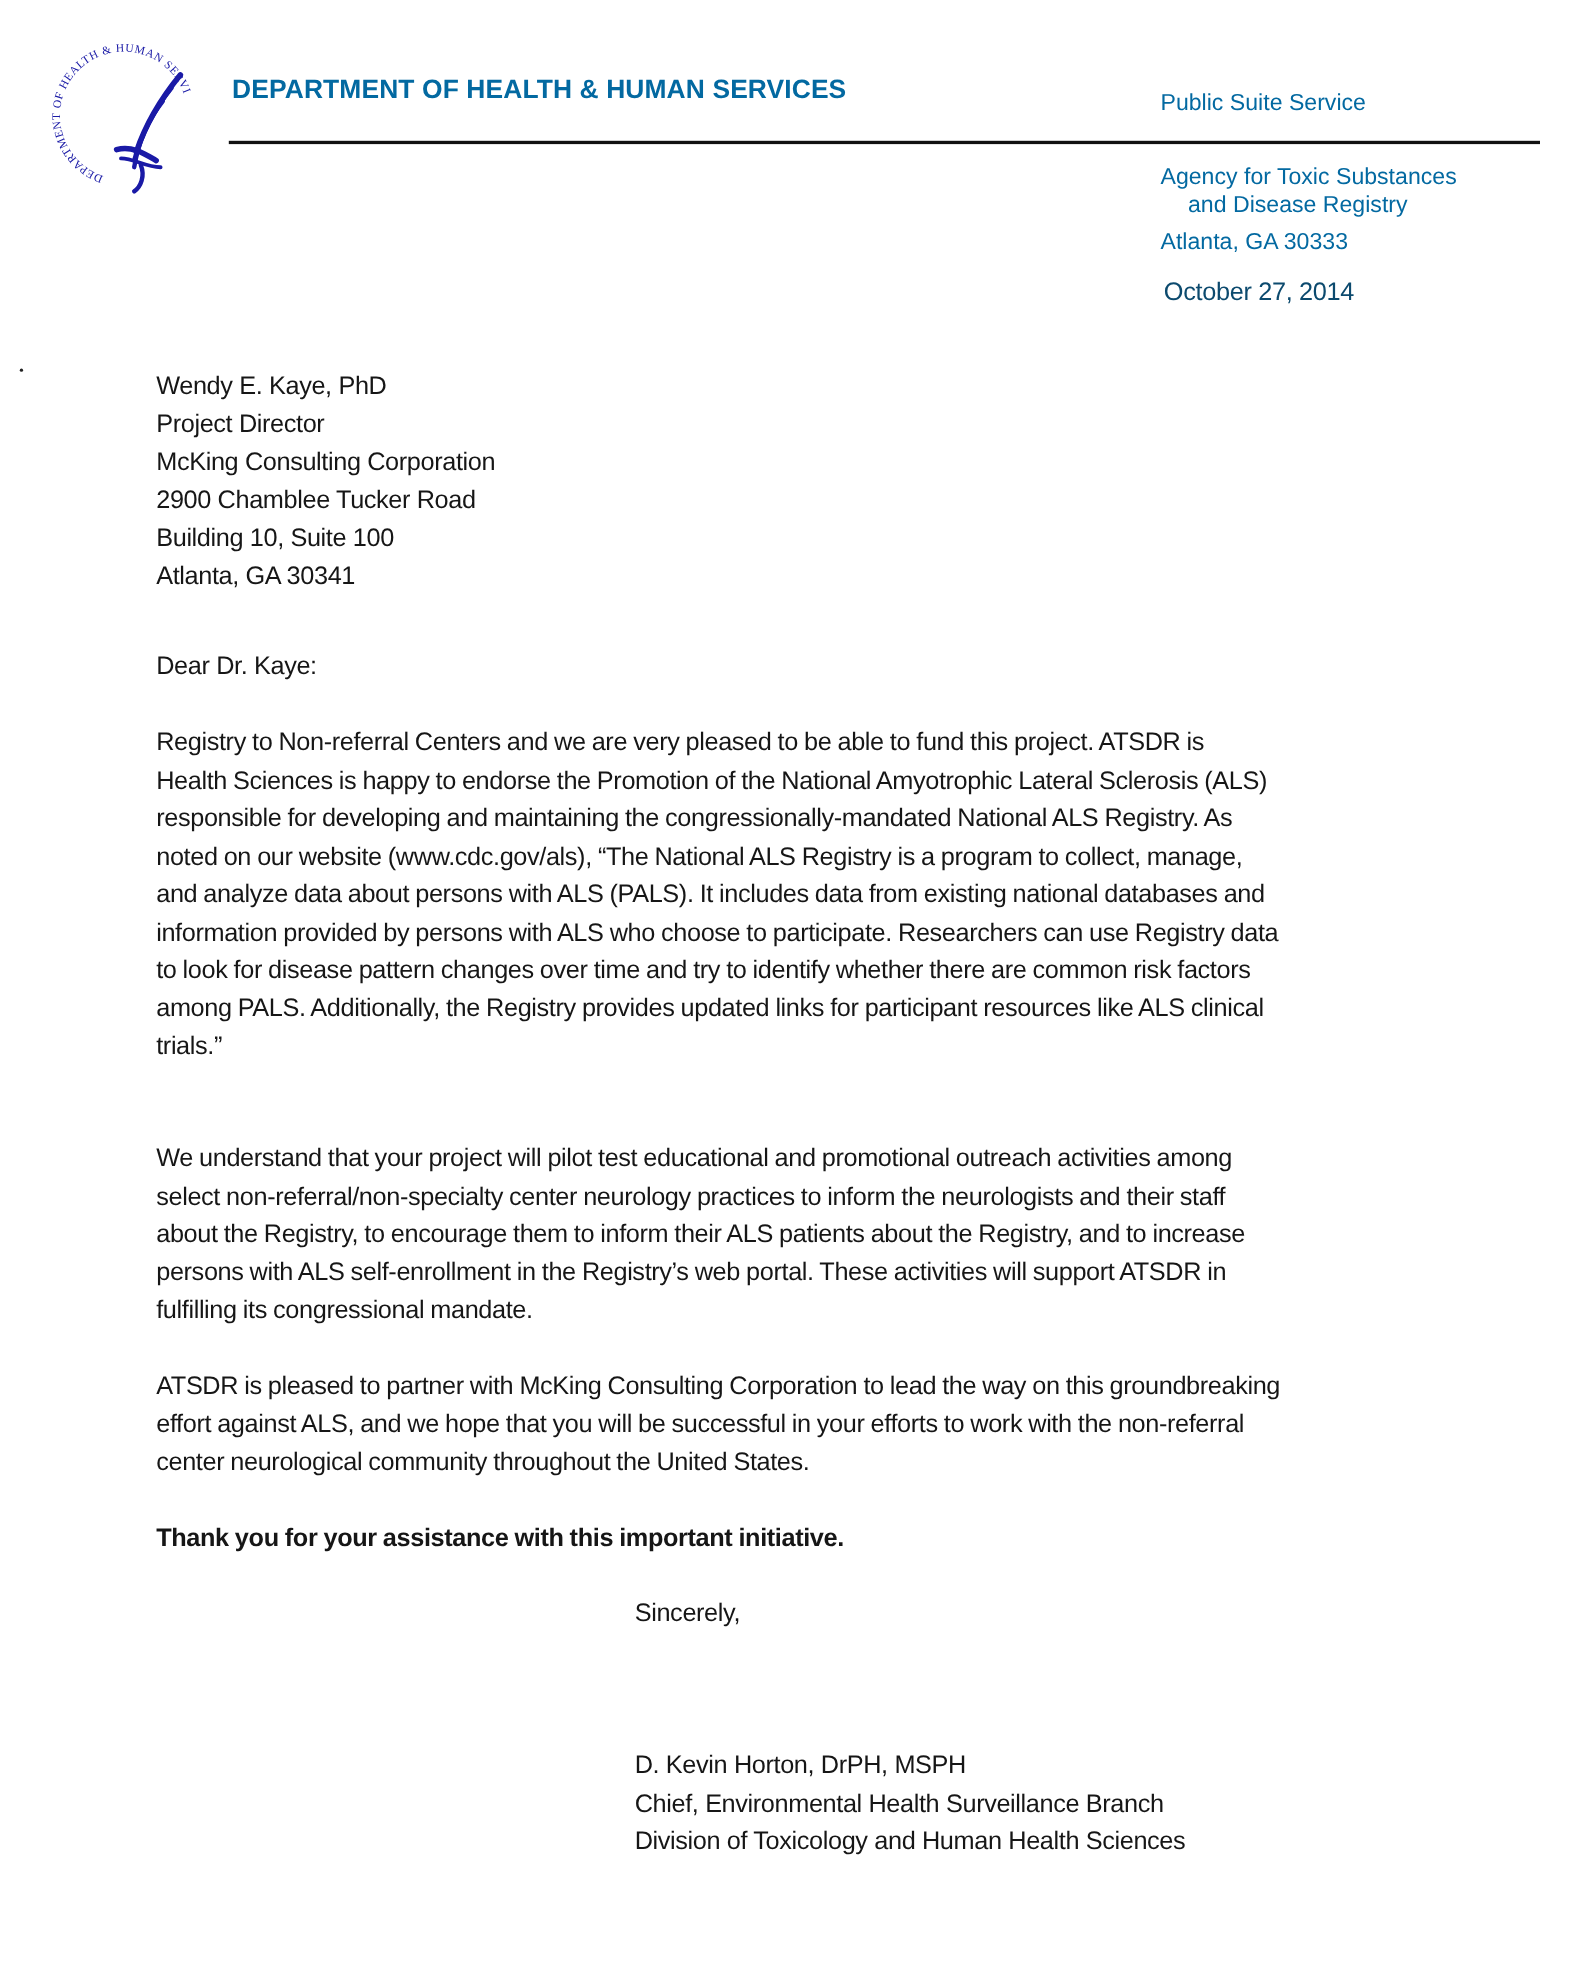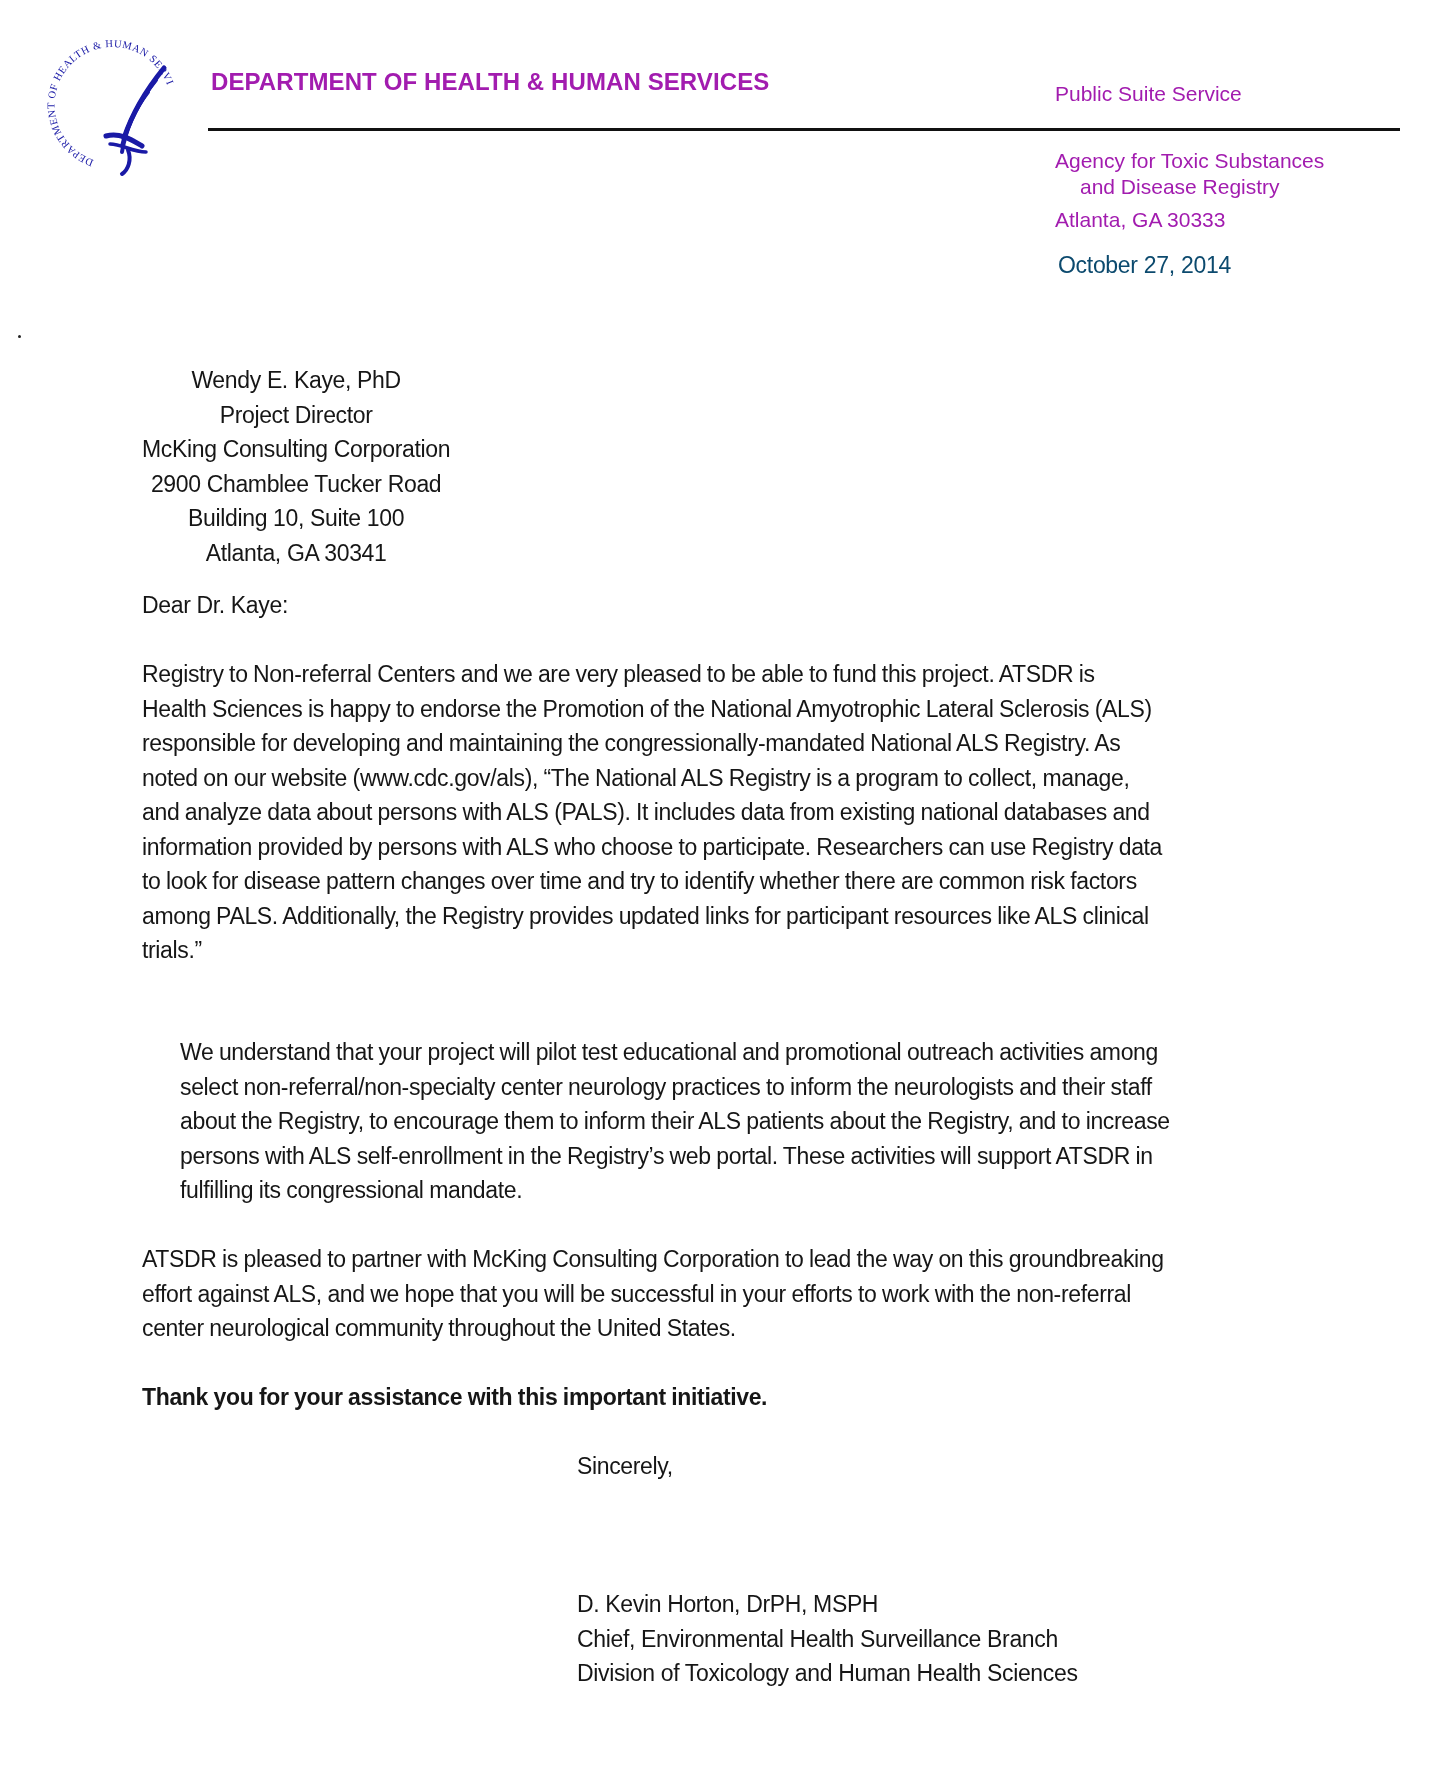--- a/index.html
+++ b/index.html
@@ -1,33 +1,33 @@
 <!DOCTYPE html>
 <html><head>
 <meta charset="utf-8">
 <style>
   html, body { margin:0; padding:0; background:#ffffff; }
   body { width:1443px; height:1791px; position:relative; overflow:hidden; font-family:"Liberation Sans", sans-serif; color:#111; }
   .abs { position:absolute; }
-  .hdr-blue { color:#a21caf; font-family:"Liberation Sans", sans-serif; }
+  .hdr-blue { color:#0369a1; font-family:"Liberation Sans", sans-serif; }
   #logo { left:36px; top:28px; width:150px; height:152px; }
   #dept-title { left:211px; top:68px; font-size:24px; font-weight:bold; letter-spacing:0.1px; white-space:nowrap; }
   #rule { left:208px; top:128px; width:1192px; height:3px; background:#111; }
   #phs { left:1055px; top:82px; font-size:21px; white-space:nowrap; }
   #agency { left:1055px; top:148px; font-size:21px; line-height:26px; white-space:nowrap; }
   #agency .indent { padding-left:25px; }
   #agency-city { left:1055px; top:208px; font-size:21px; white-space:nowrap; }
   #date { left:1058px; top:252px; font-size:23px; color:#0c4a6e; white-space:nowrap; font-family:"Liberation Sans", sans-serif; letter-spacing:-0.3px;}
   #stray-dot { left:18px; top:335px; width:3px; height:3px; background:#222; border-radius:50%; }
   .letter { font-family:"Liberation Sans", sans-serif; font-size:23px; line-height:34.5px; color:#161616; letter-spacing:-0.35px; }
   .letter .ln { display:block; white-space:nowrap; }
-  #address { left:142px; top:363px;text-align:center; }
+  #address { left:142px; top:333px; }
   #salutation { left:142px; top:588px; }
   #p1 { left:142px; top:657px; }
-  #p2 { left:142px; top:1035px;margin-left:38px; }
+  #p2 { left:142px; top:1035px; }
   #p3 { left:142px; top:1242px; }
   #p4 { left:142px; top:1380px;font-weight:bold; }
   #closing { left:577px; top:1449px; }
   #signature { left:577px; top:1587px; }
   .body-para .ln { word-spacing:-0.5px; }
 </style>
 </head>
 <body>
 
 <div class="abs" id="logo">

